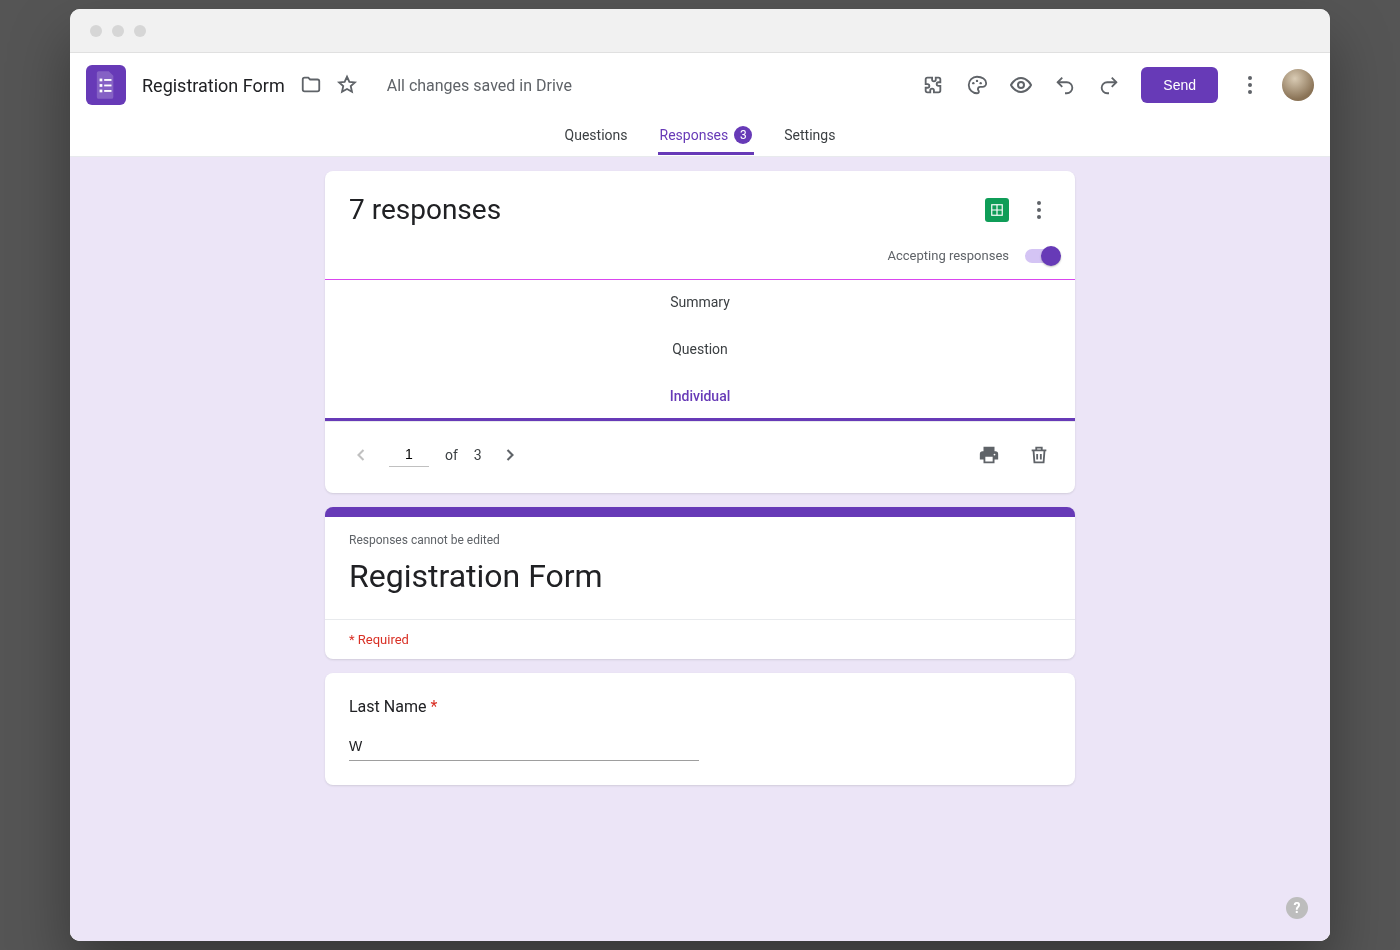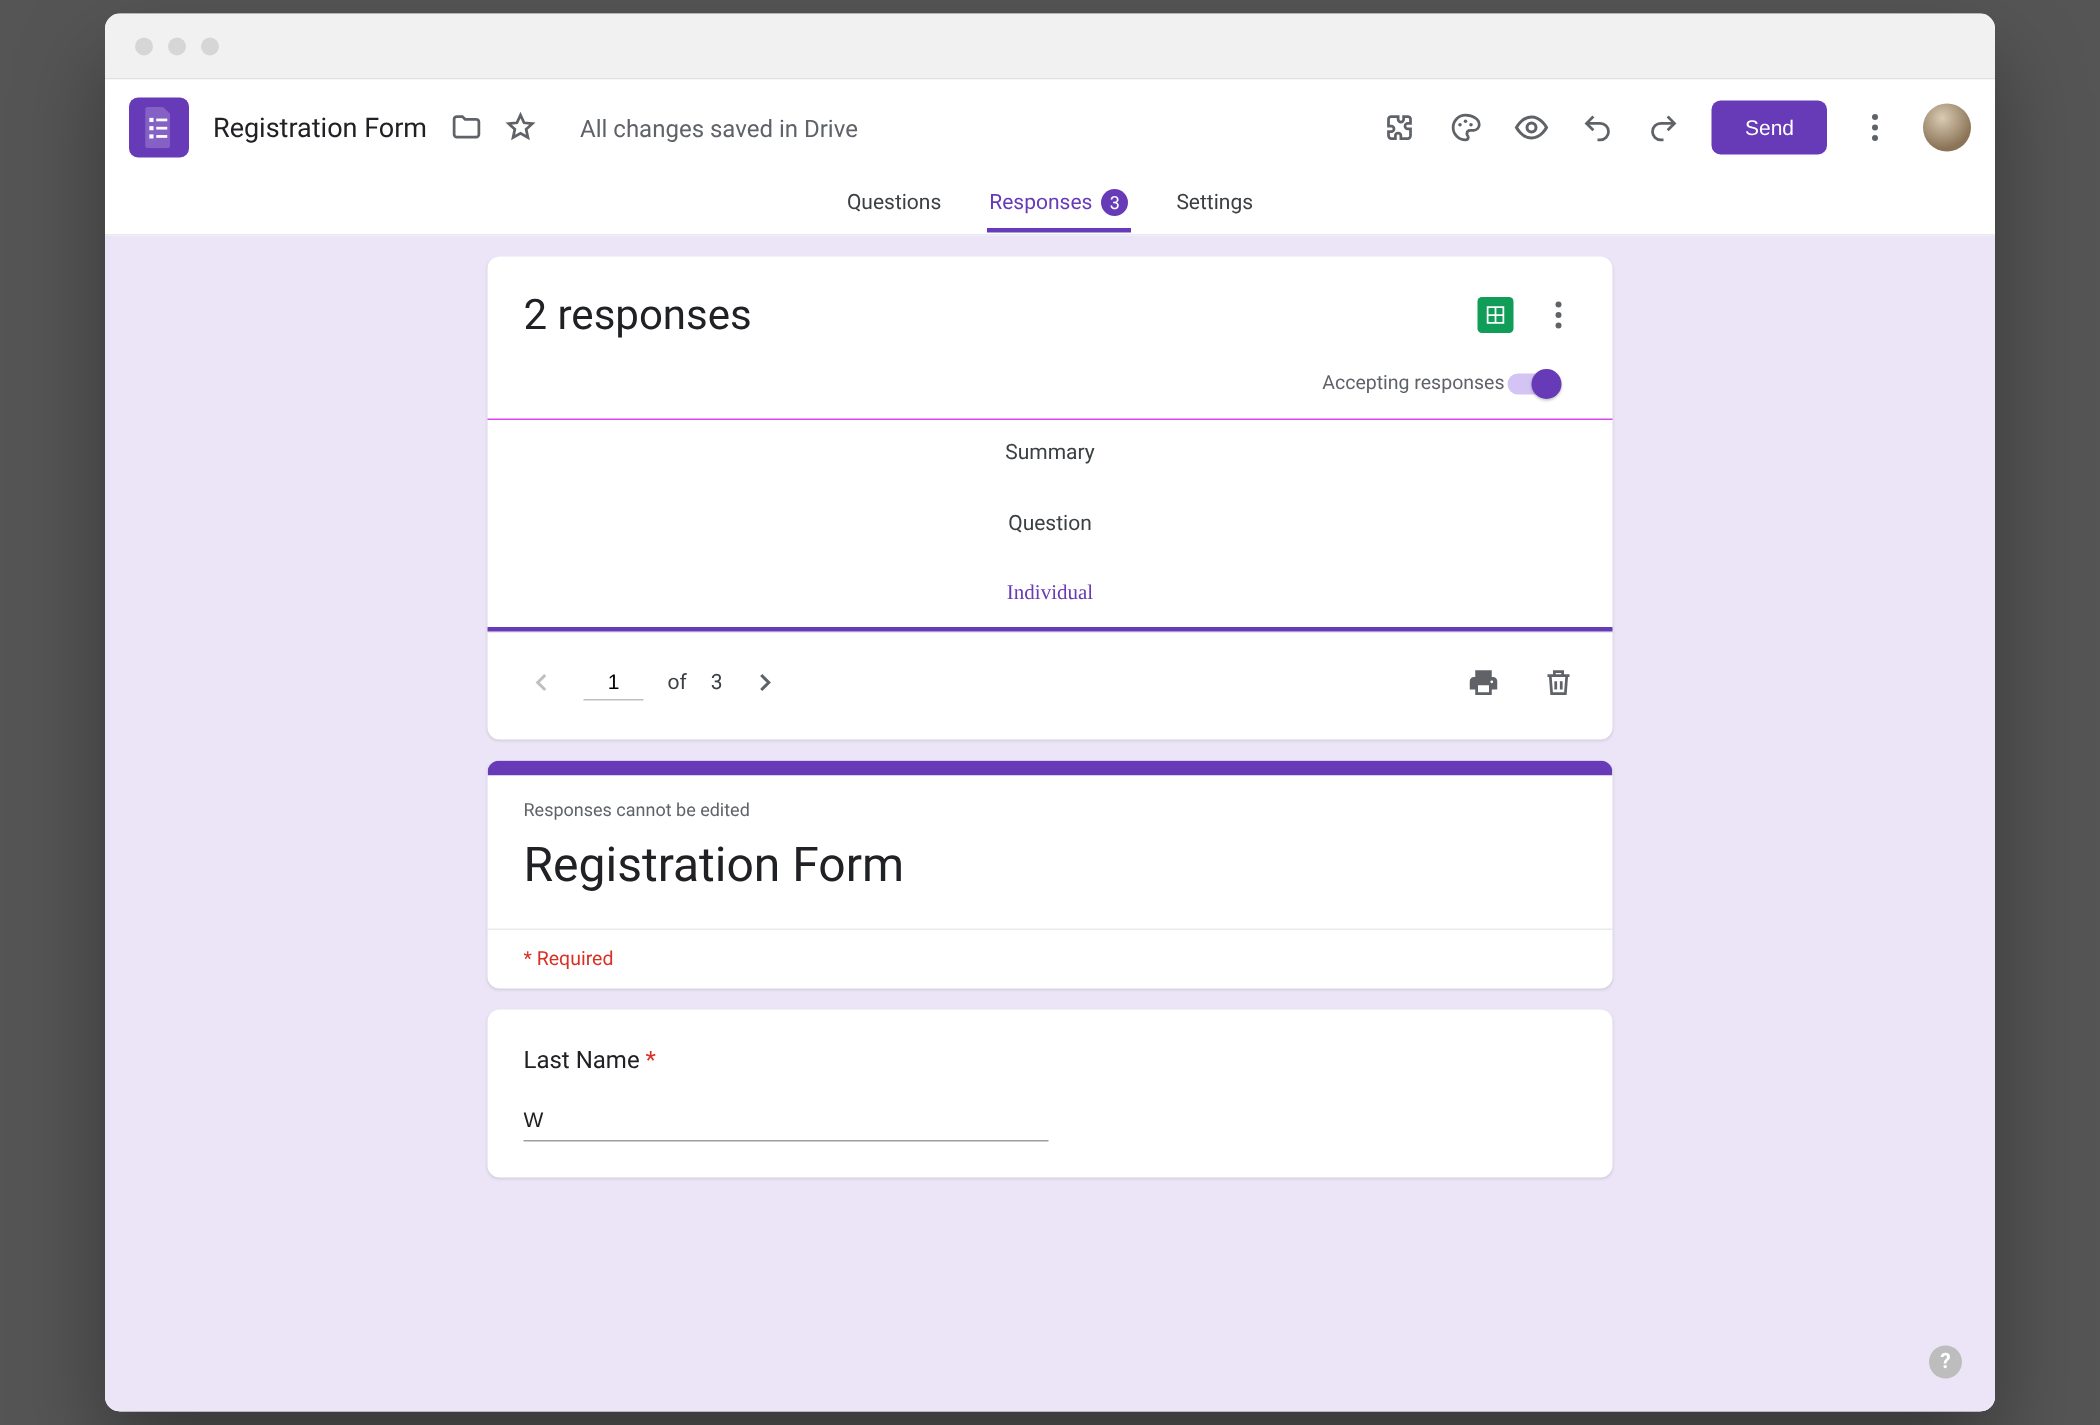--- a/index.html
+++ b/index.html
@@ -94,38 +94,38 @@
   .resp-title { font-size: 28px; color: #202124; font-weight: 400; flex: 1; }
   .sheets-ico {
     width: 24px; height: 24px; background: #0f9d58; border-radius: 3px;
     display: flex; align-items: center; justify-content: center; margin-right: 18px; cursor:pointer;
   }
   .sheets-ico svg { width: 14px; height: 14px; }
   .kebab { width: 24px; height: 24px; color:#5f6368; cursor:pointer; display:flex; flex-direction:column; align-items:center; justify-content:center; gap:3px; }
   .kebab span { width:4px; height:4px; border-radius:50%; background:#5f6368; }
   .accept-row {
     display: flex; justify-content: flex-end; align-items: center;
-    padding: 18px 36px 16px; gap: 2px;
+    padding: 18px 16px 16px; gap: 16px;
   }
   .accept-label { font-size: 13px; color: #5f6368; }
   .toggle {
     width: 34px; height: 14px; border-radius: 7px; background: #d4c4f4;
     position: relative; cursor: pointer;
   }
   .toggle .knob {
     position: absolute; right: -2px; top: -3px;
     width: 20px; height: 20px; border-radius: 50%; background: #673ab7;
     box-shadow: 0 1px 2px rgba(0,0,0,.25);
   }
   .subtabs { display: flex; border-top: 1px solid #d946ef; flex-direction: column; }
   .subtab {
     flex: 1; text-align: center; font-size: 14px; color: #3c4043;
     padding: 14px 0; cursor: pointer; border-bottom: 3px solid transparent;
   }
-  .subtab.active { color: #673ab7; border-bottom-color: #673ab7; font-weight: 500; font-family: Liberation Serif, serif; }
+  .subtab.active { color: #673ab7; border-bottom-color: #673ab7; font-weight: 500; }
   .pager {
     display: flex; align-items: center; padding: 20px 24px 26px; gap: 16px;
     border-top: 1px solid #e8eaed;
   }
   .chev { width: 24px; height: 24px; color: #5f6368; cursor: pointer; display:flex;align-items:center;justify-content:center; }
   .chev.dis { color: #c0c0c0; cursor: default; }
   .pageno {
     width: 40px; text-align: center; border: none; border-bottom: 1px solid #c0c0c0;
     font-size: 14px; padding: 4px 0; background: transparent;
   }
@@ -237,21 +237,21 @@
         <span>Responses</span>
         <span class="badge">3</span>
       </div>
       <div class="mtab">Settings</div>
     </div>
 
     <div class="canvas">
 
       <div class="card">
         <div class="resp-top">
-          <div class="resp-title">2 responses</div>
+          <div class="resp-title">7 responses</div>
           <div class="sheets-ico">
             <svg viewBox="0 0 24 24">
                 <rect x="3" y="3" width="18" height="18" fill="none" stroke="#fff" stroke-width="2"></rect>
                 <line x1="3" y1="12" x2="21" y2="12" stroke="#fff" stroke-width="2"></line>
                 <line x1="12" y1="3" x2="12" y2="21" stroke="#fff" stroke-width="2"></line>
               </svg>
           </div>
           <div class="kebab">
               <span></span>
               <span></span>

